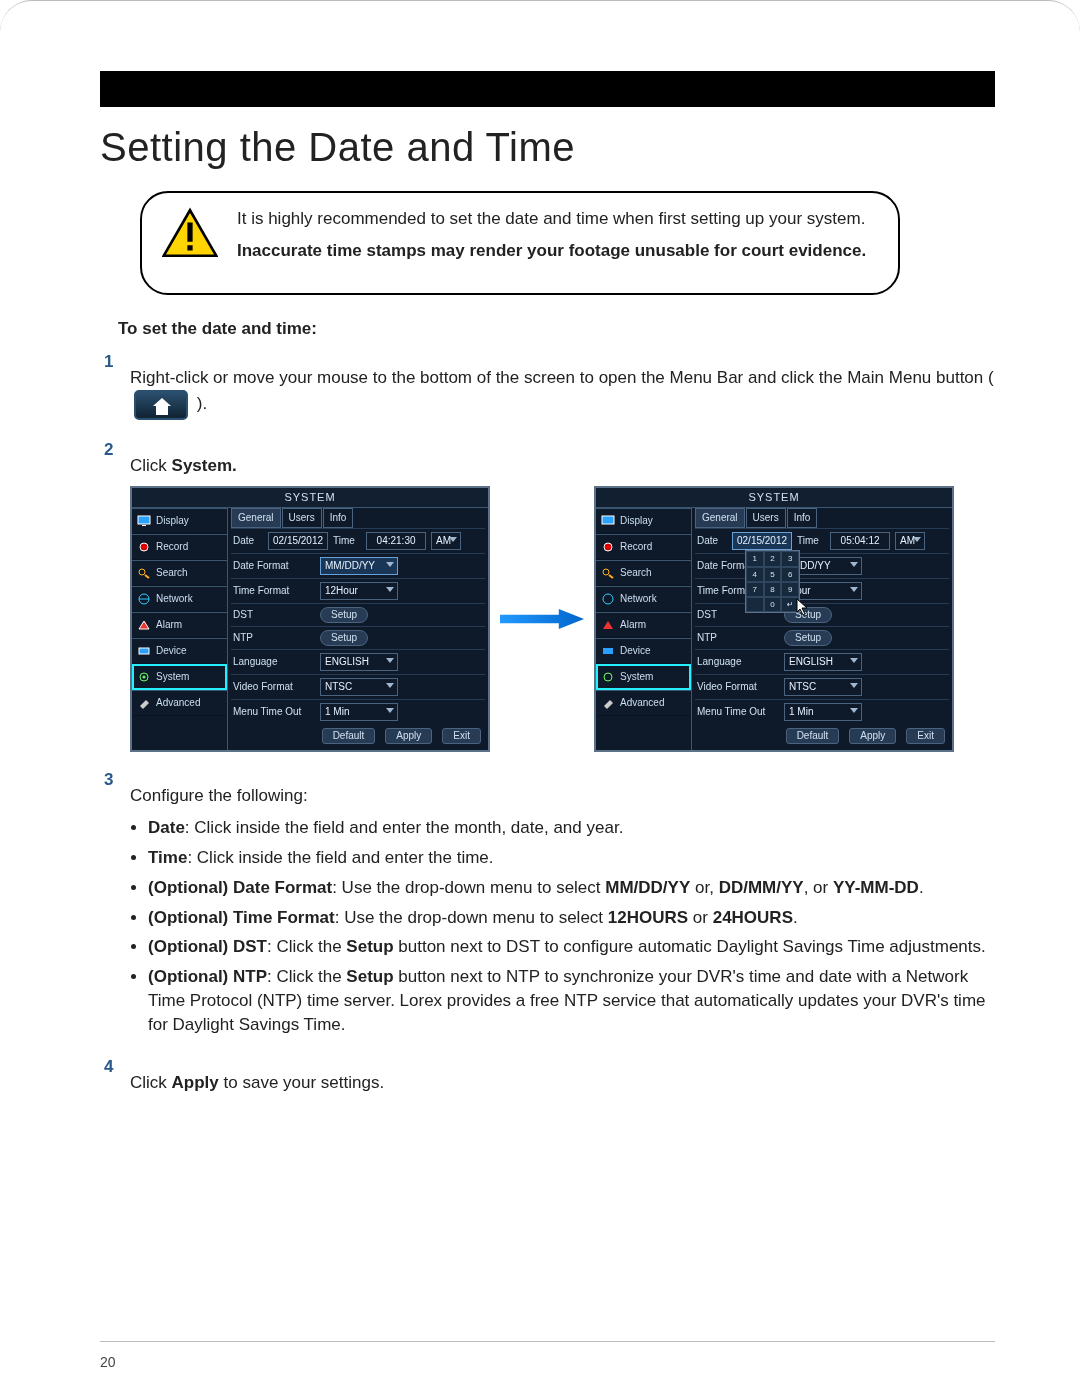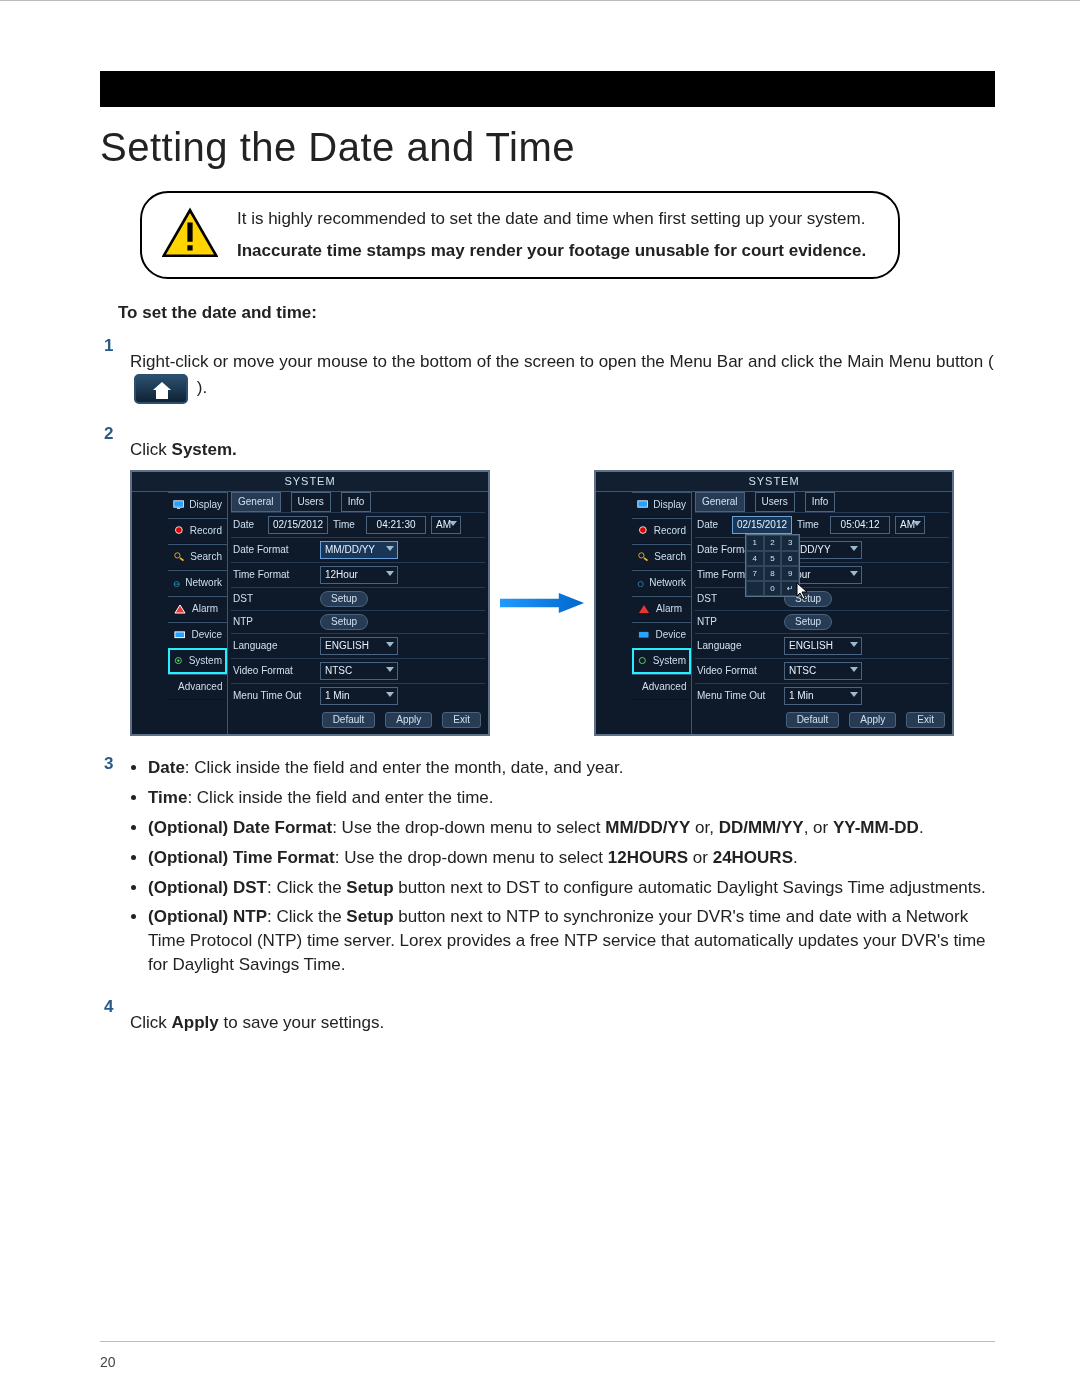--- a/index.html
+++ b/index.html
@@ -10,41 +10,42 @@
     color: #222;
     font-size: 17px;
     line-height: 1.4;
   }
   .page {
     width: 1080px;
     min-height: 1397px;
     padding: 70px 85px 40px 100px;
     position: relative;
     border-top: 1px solid #bbb;
+    border-radius: 32px;
   }
   .page::after {
     content: "";
     display: block;
     position: absolute;
     bottom: 55px;
     left: 100px;
     right: 85px;
     border-top: 1px solid #bbb;
   }
   .black-bar { height: 36px; background: #000; margin-bottom: 12px; }
   h1 {
     font-size: 40px;
     font-weight: 400;
     margin: 0 0 16px 0;
     letter-spacing: 0.5px;
   }
   .note-box {
     border: 2px solid #000;
     border-radius: 28px;
-    padding: 14px 24px 14px 95px;
+    padding: 14px 24px 30px 95px;
     position: relative;
     margin: 0 0 22px 40px;
     width: 760px;
   }
   .note-box .warn-icon {
     position: absolute;
     left: 20px;
     top: 14px;
     width: 56px; height: 52px;
   }
@@ -76,31 +77,30 @@
     font-family: Arial, Helvetica, sans-serif;
   }
   .sys-title {
     text-align: center; font-size: 11px; letter-spacing: 1px;
     padding: 2px 0; background:#111f30; border-bottom:1px solid #3b5670;
   }
   .sys-body { display:flex; }
   .sys-side {
     width: 96px; flex:0 0 96px;
     border-right:1px solid #3b5670;
-    padding-left:36px;
   }
   .side-item {
     display:flex; align-items:center; gap:5px;
     padding:5px 5px; border-top:1px solid #3b5670; border-bottom:1px solid #0a1320;
     color:#cddff2; font-size:10px;
   }
   .side-item.sel { outline:2px solid #25f0ff; outline-offset:-2px; }
   .ic { width:14px; height:12px; display:inline-block; }
   .sys-main { flex:1; padding:0 3px 6px 3px; }
-  .tabs { display:flex; gap:10px; }
+  .tabs { display:flex; gap:1px; }
   .tab { padding:2px 6px; border:1px solid #4a6480; font-size:10px; }
   .tab.act { background:#273c54; }
   .row { display:flex; align-items:center; gap:5px; padding:3px 2px; border-top:1px solid #273c54; }
   .row .lbl { width:82px; flex:0 0 82px; font-size:10px; }
   .fld { border:1px solid #4a6480; padding:1px 4px; font-size:10px; min-width:60px; text-align:center; color:#e6f2ff; }
   .fld.hl { background:#193656; border-color:#6aa0d8; }
   .dd { position:relative; padding-right:4px; min-width:78px; text-align:left; }
   .dd::after { content:""; position:absolute; right:3px; top:4px; width:0;height:0; border-left:4px solid transparent; border-right:4px solid transparent; border-top:5px solid #9fb8d1; }
   .sbtn { border:1px solid #4a6480; border-radius:8px; padding:0 10px; font-size:10px; background:#273c54; }
   .btm-btns { display:flex; justify-content:flex-end; gap:10px; padding:4px 4px 0 4px; }
@@ -413,20 +413,21 @@
           </div>
         </div>
       </div>
 
     </div>
   </div>
 
   <div class="step">
     <div class="step-num">3</div>
     <div class="step-body">
+      <p>Configure the following:</p>
       <ul class="configs">
         <li><span class="bold">Date</span><span>: Click inside the field and enter the month, date, and year.</span></li>
         <li><span class="bold">Time</span><span>: Click inside the field and enter the time.</span></li>
         <li><span class="bold">(Optional) Date Format</span><span>: Use the drop-down menu to select </span><span class="bold">MM/DD/YY</span><span> or, </span><span class="bold">DD/MM/YY</span><span>, or </span><span class="bold">YY-MM-DD</span><span>.</span></li>
         <li><span class="bold">(Optional) Time Format</span><span>: Use the drop-down menu to select </span><span class="bold">12HOURS</span><span> or </span><span class="bold">24HOURS</span><span>.</span></li>
         <li><span class="bold">(Optional) DST</span><span>: Click the </span><span class="bold">Setup</span><span> button next to DST to configure automatic Daylight Savings Time adjustments.</span></li>
         <li><span class="bold">(Optional) NTP</span><span>: Click the </span><span class="bold">Setup</span><span> button next to NTP to synchronize your DVR's time and date with a Network Time Protocol (NTP) time server. Lorex provides a free NTP service that automatically updates your DVR's time for Daylight Savings Time.</span></li>
       </ul>
     </div>
   </div>

